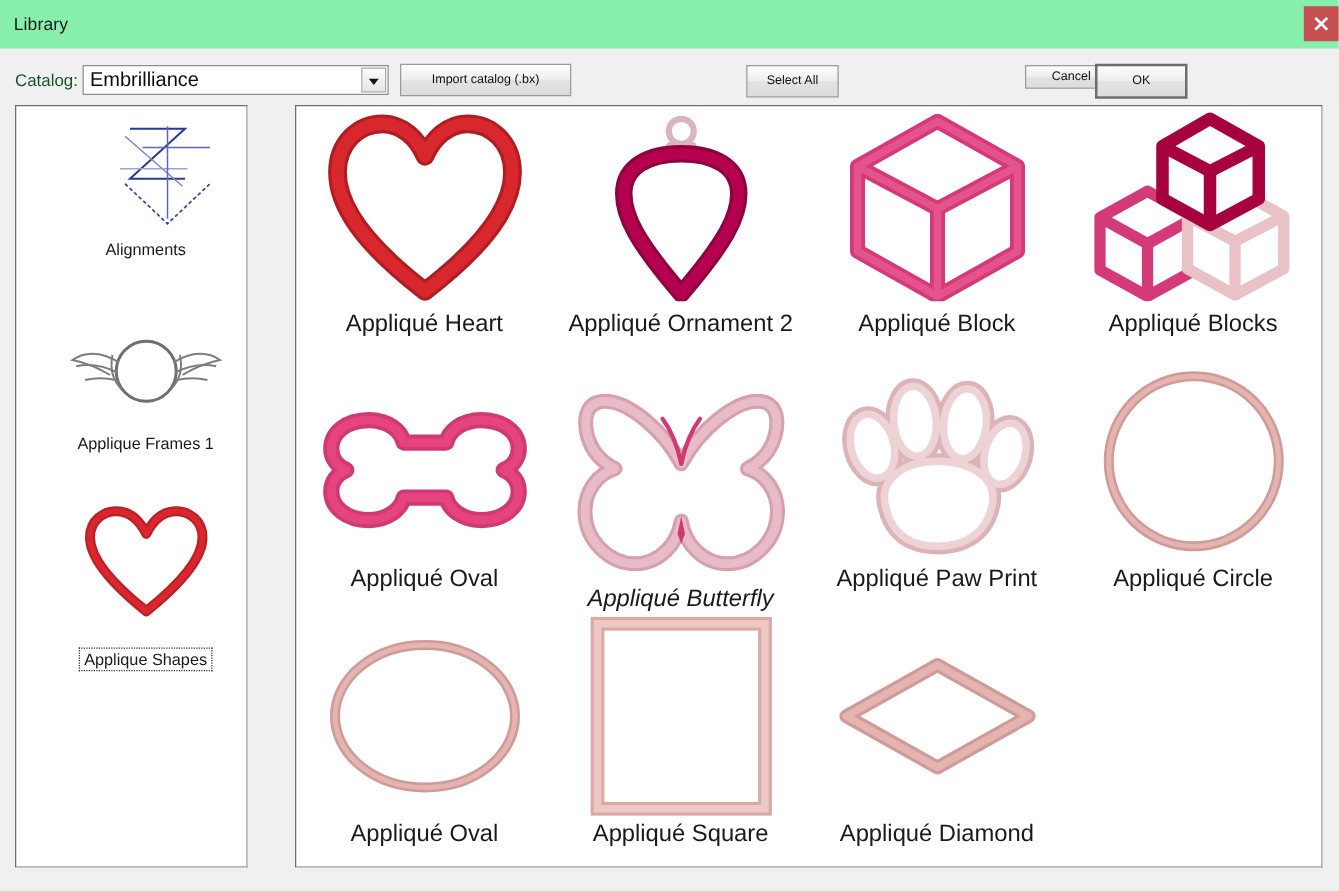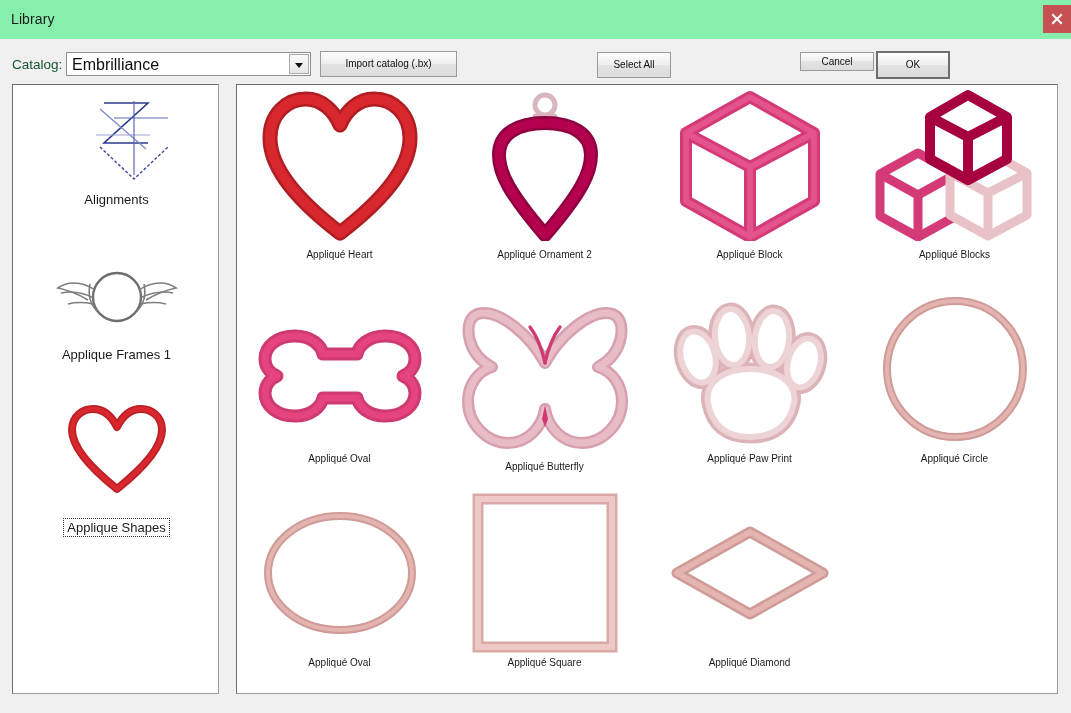--- a/index.html
+++ b/index.html
@@ -104,31 +104,31 @@
     text-align: center;
     cursor: pointer;
     padding: 0;
     line-height: 1;
     display: flex;
     align-items: center;
     justify-content: center;
   }
   .btn-import { left: 320px; top: 51px; width: 137px; height: 26px; }
   .btn-selectall { left: 597px; top: 52px; width: 74px; height: 26px; }
-  .btn-cancel { left: 800px; top: 52px; width: 74px; height: 19px; }
+  .btn-cancel { left: 820px; top: 52px; width: 74px; height: 19px; }
   .btn-ok {
     left: 876px; top: 51px; width: 74px; height: 28px;
     border: 2px solid #6d6d6d;
   }
 
   
   .sidebar {
     position: absolute;
     left: 12px; top: 84px;
-    width: 207px;
+    width: 186px;
     height: 610px;
     background: #ffffff;
     border: 1px solid #9b9b9b;
     border-top-color: #6e6e6e;
     border-left-color: #6e6e6e;
     box-sizing: border-box;
     overflow: hidden;
   }
   .sidebar-inner {
     position: absolute;
@@ -183,21 +183,21 @@
     cursor: pointer;
   }
   .grid-thumb {
     width: 205px;
     height: 160px;
     display: flex;
     align-items: center;
     justify-content: center;
   }
   .grid-label {
-    font-size: 10px;
+    font-size: 19px;
     color: #1a1a1a;
     margin-top: 4px;
     display: block;
   }
   svg { display: block; }
 </style>
 </head>
 <body>
 
 <div class="titlebar">
@@ -357,21 +357,21 @@
     <div class="grid-item" style="left:0; top:204px;">
       <div class="grid-thumb">
         <svg width="170" height="110" viewBox="0 0 170 110">
           <path d="M40 22 C22 22 10 32 10 45 C10 53 15 59 22 62 C15 65 10 71 10 79 C10 92 22 102 40 102 C56 102 66 93 68 84 L102 84 C104 93 114 102 130 102 C148 102 160 92 160 79 C160 71 155 65 148 62 C155 59 160 53 160 45 C160 32 148 22 130 22 C114 22 104 31 102 40 L68 40 C66 31 56 22 40 22 Z" fill="none" stroke="#cf3a73" stroke-width="13" stroke-linejoin="round"></path>
           <path d="M40 22 C22 22 10 32 10 45 C10 53 15 59 22 62 C15 65 10 71 10 79 C10 92 22 102 40 102 C56 102 66 93 68 84 L102 84 C104 93 114 102 130 102 C148 102 160 92 160 79 C160 71 155 65 148 62 C155 59 160 53 160 45 C160 32 148 22 130 22 C114 22 104 31 102 40 L68 40 C66 31 56 22 40 22 Z" fill="none" stroke="#e5447e" stroke-width="7" stroke-linejoin="round"></path>
         </svg>
       </div>
       <span class="grid-label">Appliqué Oval</span>
     </div>
 
-    <div class="grid-item" style="left:205px; top:212px;">
+    <div class="grid-item" style="left:205px; top:220px;font-style:italic;">
       <div class="grid-thumb">
         <svg width="170" height="152" viewBox="0 0 170 152">
           <path d="M85 62 C70 34 42 12 24 12 C10 12 6 24 10 40 C14 54 24 62 32 66 C18 70 8 84 8 100 C8 124 28 142 48 142 C68 142 82 126 85 108 C88 126 102 142 122 142 C142 142 162 124 162 100 C162 84 152 70 138 66 C146 62 156 54 160 40 C164 24 160 12 146 12 C128 12 100 34 85 62 Z" fill="none" stroke="#d6a1ad" stroke-width="12" stroke-linejoin="round"></path>
           <path d="M85 62 C70 34 42 12 24 12 C10 12 6 24 10 40 C14 54 24 62 32 66 C18 70 8 84 8 100 C8 124 28 142 48 142 C68 142 82 126 85 108 C88 126 102 142 122 142 C142 142 162 124 162 100 C162 84 152 70 138 66 C146 62 156 54 160 40 C164 24 160 12 146 12 C128 12 100 34 85 62 Z" fill="none" stroke="#e8bcc6" stroke-width="7" stroke-linejoin="round"></path>
           <path d="M85 62 C82 48 76 34 70 26" fill="none" stroke="#cf3a73" stroke-width="3.4" stroke-linecap="round"></path>
           <path d="M85 62 C88 48 94 34 100 26" fill="none" stroke="#cf3a73" stroke-width="3.4" stroke-linecap="round"></path>
           <path d="M85 104 L82 118 L85 126 L88 118 Z" fill="#cf3a73"></path>
         </svg>
       </div>
       <span class="grid-label">Appliqué Butterfly</span>

